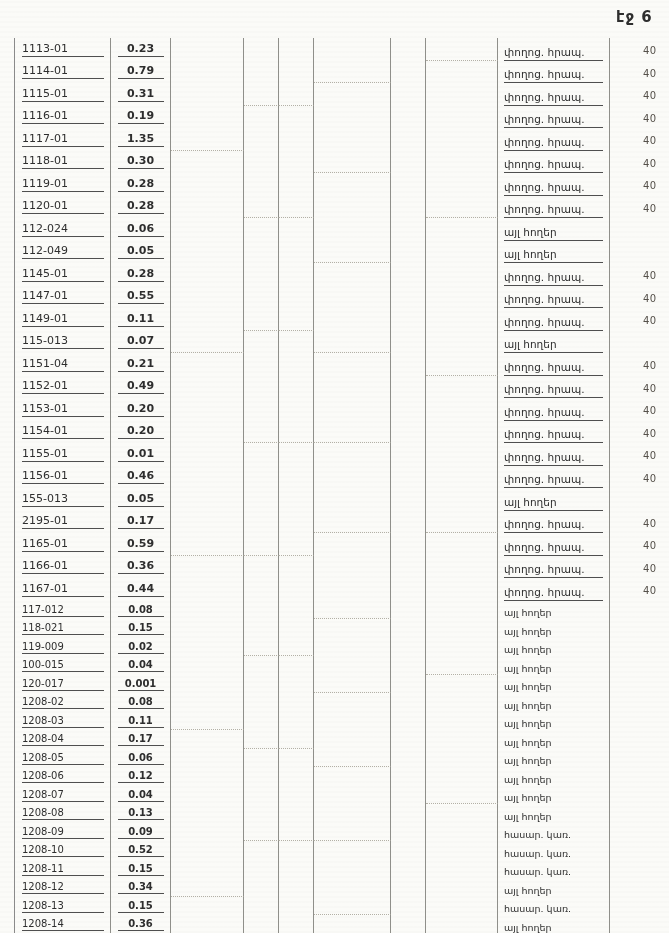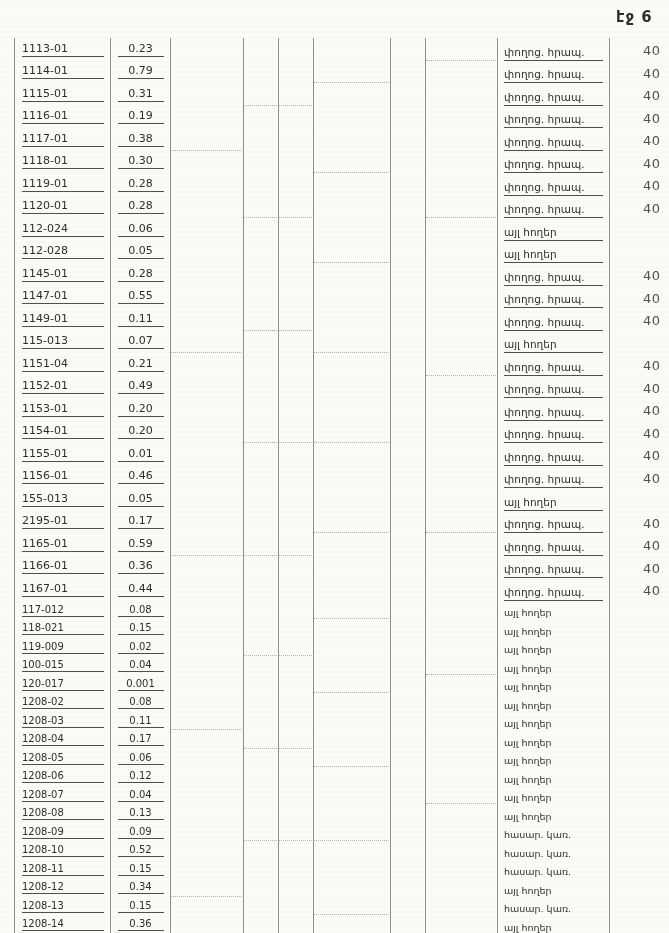--- a/index.html
+++ b/index.html
@@ -52,21 +52,21 @@
   }
   .cell {
     height: 100%;
     box-sizing: border-box;
     border-right: 1px solid #8f8f8a;
     display: flex;
     align-items: center;
     overflow: hidden;
   }
   .c-code { width: 96px; }
-  .c-val  { width: 60px; justify-content: center; }
+  .c-val  { width: 60px; justify-content: center; font-weight: bold; }
   .c-e1 { width: 73px; }
   .c-e2 { width: 35px; }
   .c-e3 { width: 35px; }
   .c-e4 { width: 77px; }
   .c-e5 { width: 35px; }
   .c-e6 { width: 72px; }
   .c-cat { width: 112px; }
   .u {
     border-bottom: 1px solid #4f4f4f;
     line-height: 1.3;
@@ -85,21 +85,21 @@
     width: calc(100% - 12px);
     font-size: 10.5px;
     margin-top: 8px;
   }
   .row.lower .cat { font-size: 9.5px; }
   .margin-note {
     position: absolute;
     left: 628px;
     top: 55%;
     transform: translateY(-50%);
-    font-size: 13px;
+    font-size: 10px;
     color: #55504a;
     letter-spacing: 0.5px;
   }
   
   .row:nth-child(4n+2) .c-e4,
   .row:nth-child(5n+3) .c-e2,
   .row:nth-child(5n+3) .c-e3,
   .row:nth-child(7n+1) .c-e6,
   .row:nth-child(9n+5) .c-e1 {
     border-bottom: 1px dotted #b3b0a6;
@@ -181,21 +181,21 @@
       <div class="cell c-cat">
         <span class="u cat">փողոց. հրապ.</span>
       </div>
       <span class="margin-note">40</span>
     </div>
     <div class="row">
       <div class="cell c-code">
         <span class="u code">1117-01</span>
       </div>
       <div class="cell c-val">
-        <span class="u val">0.38</span>
+        <span class="u val">1.35</span>
       </div>
       <div class="cell c-e1"></div>
       <div class="cell c-e2"></div>
       <div class="cell c-e3"></div>
       <div class="cell c-e4"></div>
       <div class="cell c-e5"></div>
       <div class="cell c-e6"></div>
       <div class="cell c-cat">
         <span class="u cat">փողոց. հրապ.</span>
       </div>
@@ -267,21 +267,21 @@
       <div class="cell c-e3"></div>
       <div class="cell c-e4"></div>
       <div class="cell c-e5"></div>
       <div class="cell c-e6"></div>
       <div class="cell c-cat">
         <span class="u cat">այլ հողեր</span>
       </div>
     </div>
     <div class="row">
       <div class="cell c-code">
-        <span class="u code">112-028</span>
+        <span class="u code">112-049</span>
       </div>
       <div class="cell c-val">
         <span class="u val">0.05</span>
       </div>
       <div class="cell c-e1"></div>
       <div class="cell c-e2"></div>
       <div class="cell c-e3"></div>
       <div class="cell c-e4"></div>
       <div class="cell c-e5"></div>
       <div class="cell c-e6"></div>

